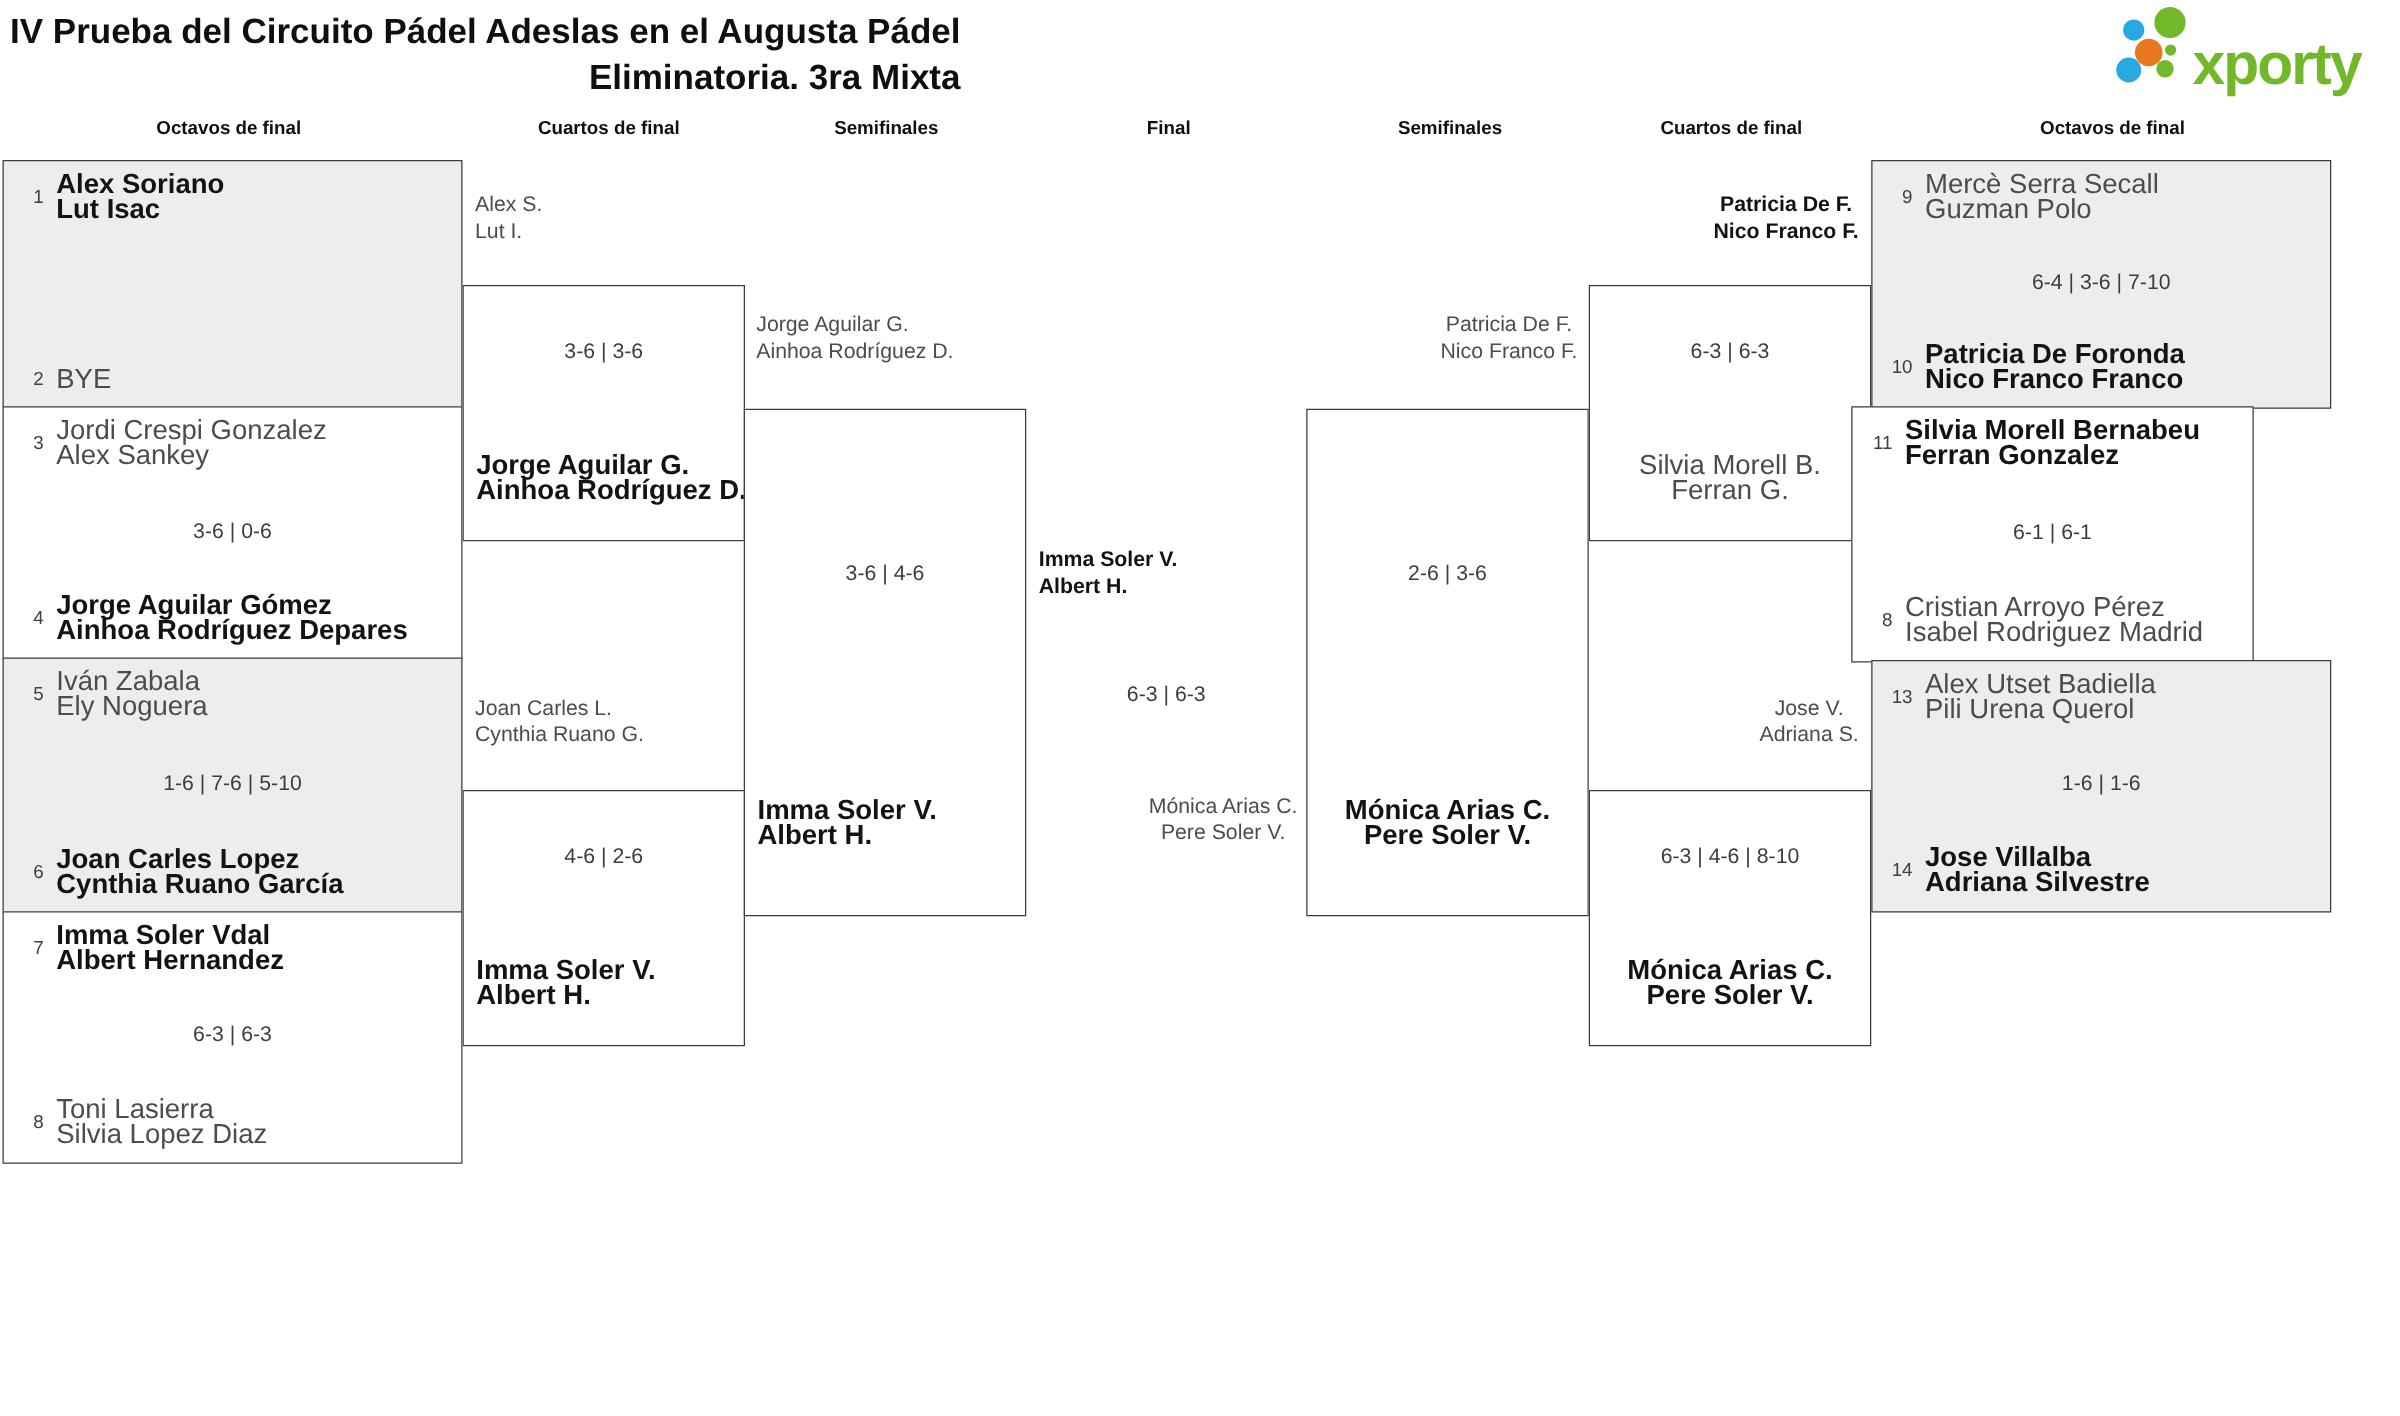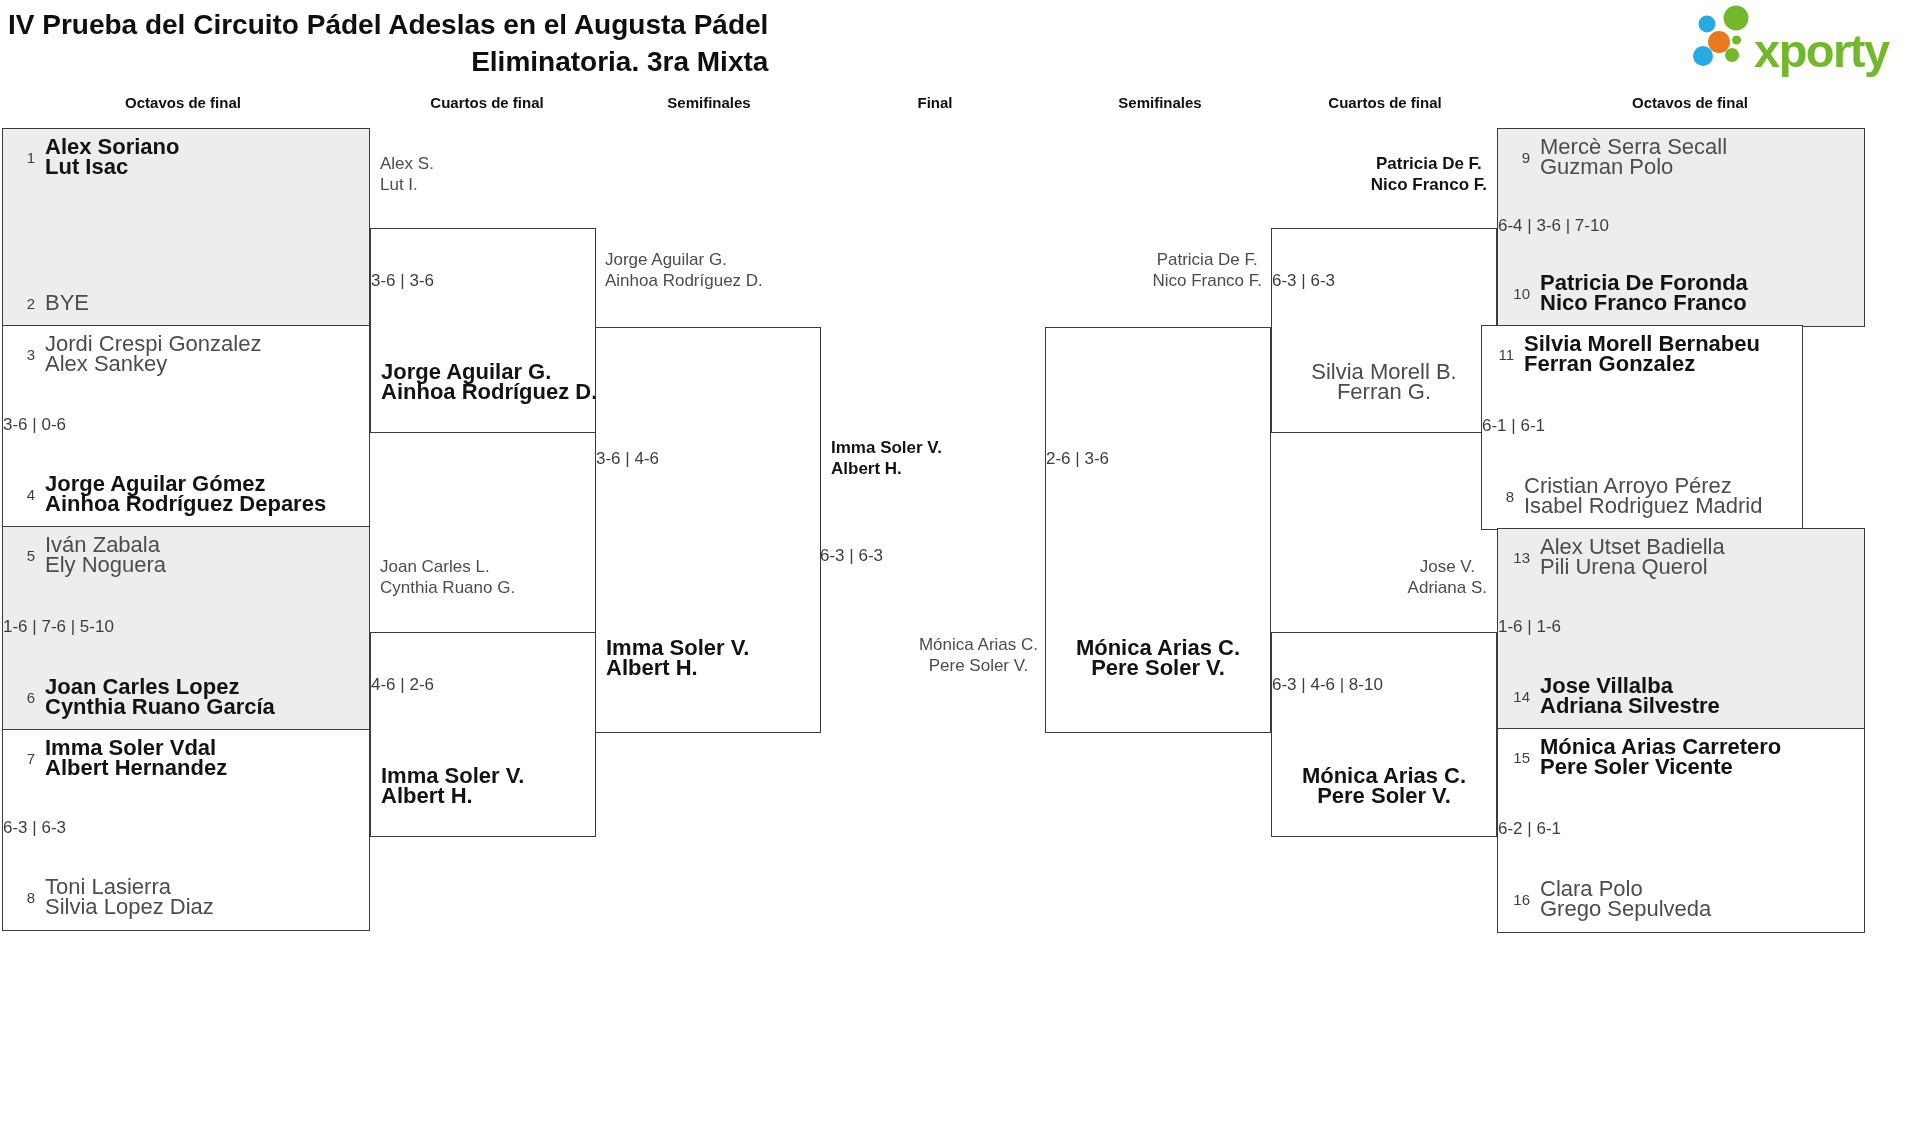--- a/index.html
+++ b/index.html
@@ -12,21 +12,21 @@
   .box{position:absolute;border:1.5px solid #3c3c3c;box-sizing:border-box;background:#fff;}
   .grey{background:#ededed;}
   .teamrow{position:absolute;left:10px;right:10px;display:flex;align-items:center;}
   .teamrow .seed{flex:none;width:22px;text-align:right;margin-right:10px;font-size:15px;color:#3f3f3f;}
   .names{display:flex;flex-direction:column;}
   .tname{font-size:22px;line-height:20px;white-space:nowrap;}
   .reg .tname{color:#4c4c4c;font-weight:400;}
   .win .tname{color:#131313;font-weight:700;}
   .rowtop{top:8px;}
   .rowbot{bottom:13px;}
-  .score{position:absolute;left:0;right:0;font-size:17px;color:#3d3d3d;white-space:nowrap;}
+  .score{position:absolute;left:0;right:0;text-align:center;font-size:17px;color:#3d3d3d;white-space:nowrap;}
   .omid{top:calc(50% - 12px);}
   .cscore{top:42px;}
   .cwin{position:absolute;left:10px;right:10px;bottom:30px;}
   .sscore{top:121px;}
   .swin{position:absolute;left:10px;right:10px;bottom:54px;}
   .feed{position:absolute;font-size:17px;line-height:21px;white-space:nowrap;}
   .feed.reg{color:#4c4c4c;}
   .feed.win{color:#131313;font-weight:700;}
   .tr{text-align:center;}
   .logo{position:absolute;left:1688px;top:2px;width:225px;height:72px;}
@@ -262,31 +262,14 @@
     <div class="score omid">1-6 | 1-6</div>
     <div class="teamrow rowbot win">
       <span class="seed">14</span>
       <span class="names">
           <span class="tname">Jose Villalba</span>
           <span class="tname">Adriana Silvestre</span>
         </span>
     </div>
   </div>
 
-  <div class="box" style="left:1497px;top:728px;width:368px;height:205px">
-    <div class="teamrow rowtop win">
-      <span class="seed">15</span>
-      <span class="names">
-          <span class="tname">Mónica Arias Carretero</span>
-          <span class="tname">Pere Soler Vicente</span>
-        </span>
-    </div>
-    <div class="score omid">6-2 | 6-1</div>
-    <div class="teamrow rowbot reg">
-      <span class="seed">16</span>
-      <span class="names">
-          <span class="tname">Clara Polo</span>
-          <span class="tname">Grego Sepulveda</span>
-        </span>
-    </div>
-  </div>
 
 </div>
 
 </body></html>

